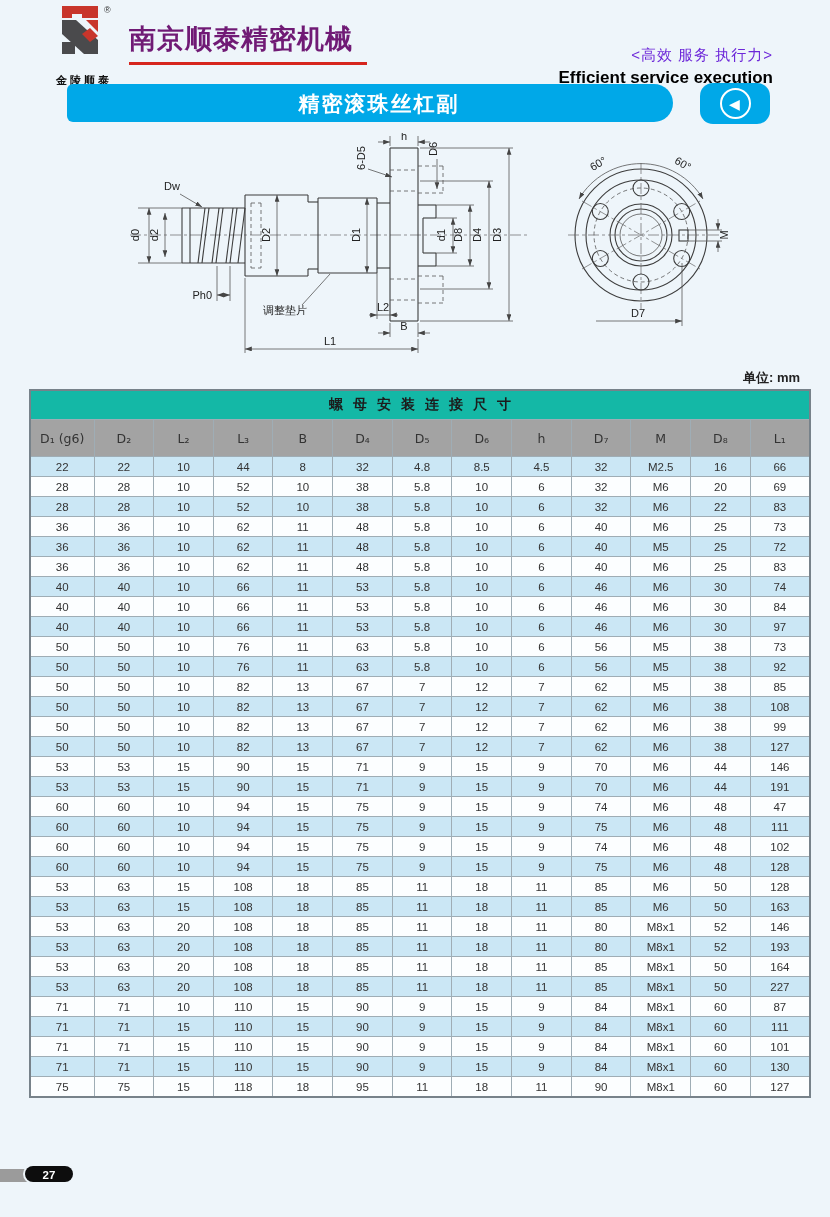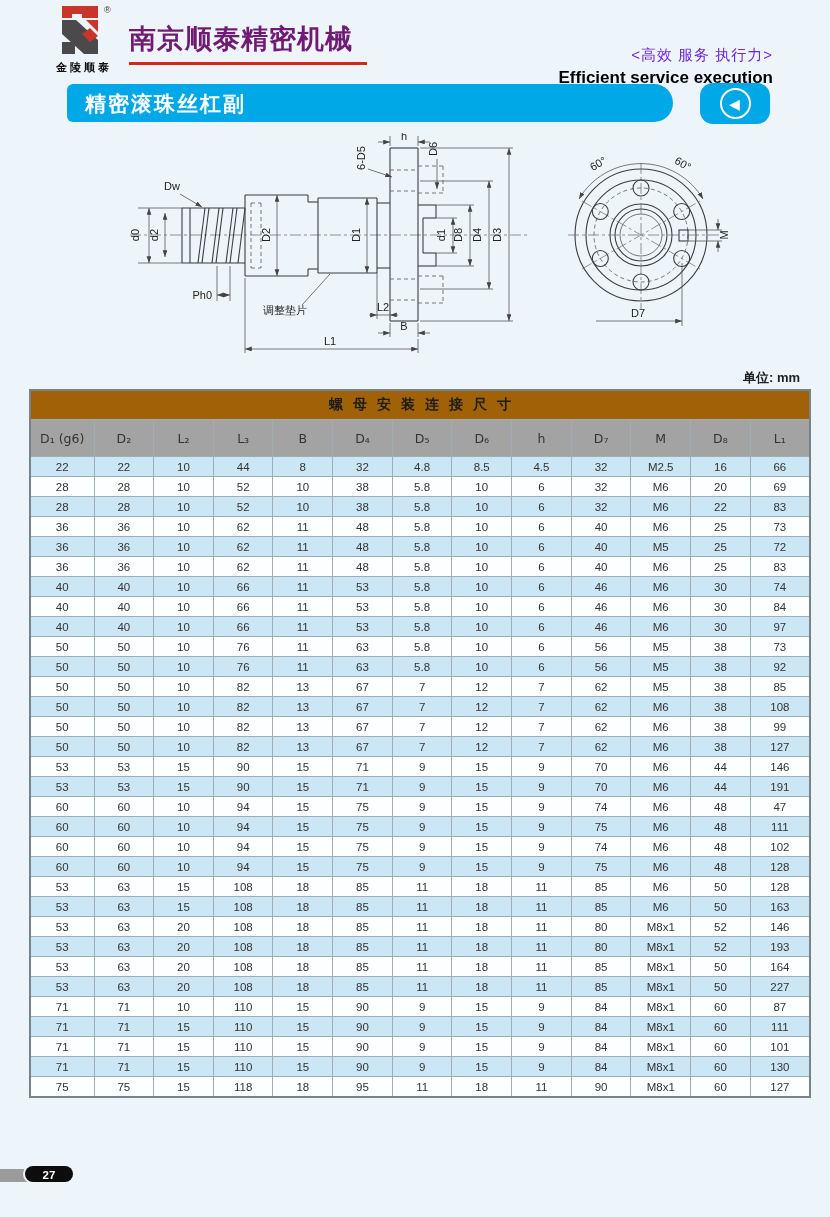--- a/index.html
+++ b/index.html
@@ -11,48 +11,48 @@
   html,body{margin:0;padding:0;}
   body{
     width:830px;height:1217px;position:relative;overflow:hidden;
     background:#eef5fa;
     font-family:"Liberation Sans","DejaVu Sans",sans-serif;
     color:#222;
   }
   
   .logo-block{position:absolute;left:56px;top:4px;width:70px;}
   .logo-mark{display:block;}
-  .logo-caption{font-family:"DejaVu Serif",serif;font-weight:bold;font-size:11px;letter-spacing:3px;color:#111;margin-top:2px;white-space:nowrap;}
+  .logo-caption{font-family:"DejaVu Serif",serif;font-weight:bold;font-size:11px;letter-spacing:3px;color:#111;margin-top:15px;white-space:nowrap;}
   .company{position:absolute;left:129px;top:21px;font-size:27px;font-weight:bold;color:#701a75;
     border-bottom:3px solid var(--brand-red);padding:0 14px 5px 0;letter-spacing:1px;white-space:nowrap;}
   .slogan-en{position:absolute;right:57px;top:24px;font-size:17px;font-weight:bold;color:#000;margin-top:44px;}
   .slogan-cn{position:absolute;right:57px;top:46px;font-size:15px;font-weight:normal;color:#6d28d9;letter-spacing:1px;}
   
   .title-bar{position:absolute;left:67px;top:84px;width:606px;height:38px;background:var(--accent);
     border-radius:6px 19px 19px 6px;color:#fff;font-size:21px;font-weight:bold;line-height:39px;
-    padding-left:18px;letter-spacing:2px;box-sizing:border-box;}
+    padding-left:18px;letter-spacing:2px;box-sizing:border-box;text-align:center;}
   .back-btn{position:absolute;left:700px;top:83px;width:70px;height:41px;background:var(--accent);
     border-radius:13px;display:flex;align-items:center;justify-content:center;cursor:pointer;}
   .back-circle{width:27px;height:27px;border:2.5px solid #fff;border-radius:50%;
     display:flex;align-items:center;justify-content:center;}
   .back-tri{color:#fff;font-size:14px;line-height:1;margin-left:-1px;}
   
   .drawing{position:absolute;left:30px;top:133px;}
   .drawing svg text{font-family:"Liberation Sans","DejaVu Sans",sans-serif;font-size:11px;fill:#222;}
   .ol{stroke:#3d3d3d;stroke-width:1.1;fill:none;}
   .dim{stroke:#555;stroke-width:0.8;fill:none;}
   .dash{stroke:#555;stroke-width:0.8;fill:none;stroke-dasharray:4 3;}
   .cl{stroke:#666;stroke-width:0.7;fill:none;stroke-dasharray:11 3 3 3;}
   
   .unit-note{position:absolute;top:369px;right:30px;font-size:13px;color:#222;font-weight:bold;}
   
   .table-wrap{position:absolute;left:29px;top:389px;width:782px;}
   table{width:100%;border-collapse:collapse;table-layout:fixed;border:2px solid #77828a;}
   td,th{border:1px solid var(--line);text-align:center;color:#333;overflow:hidden;white-space:nowrap;}
-  .title-cell{height:28px;font-size:14px;font-weight:bold;letter-spacing:10px;text-indent:10px;color:#1c1c1c;background:#a16207;}
+  .title-cell{height:28px;font-size:14px;font-weight:bold;letter-spacing:10px;text-indent:10px;color:#1c1c1c;background:#14b8a6;}
   th{height:34px;font-size:12.5px;font-weight:normal;background:#a3a3a3;font-family:"DejaVu Sans",sans-serif;}
   td{height:19px;font-size:11.5px;padding:0;background:#fcfeff;}
   tr.hl td{background:var(--row-hl);}
   
   .badge-gray{position:absolute;left:0;top:1169px;width:38px;height:13px;background:#9b9b9b;border-radius:0 7px 7px 0;}
   .badge-black{position:absolute;left:25px;top:1166px;width:48px;height:16px;background:#0d0d0d;border-radius:9px;
     box-shadow:0 0 0 2px #eef5fa;color:#fff;font-size:11.5px;font-weight:bold;line-height:18px;text-align:center;}
 </style>
 </head>
 <body>

